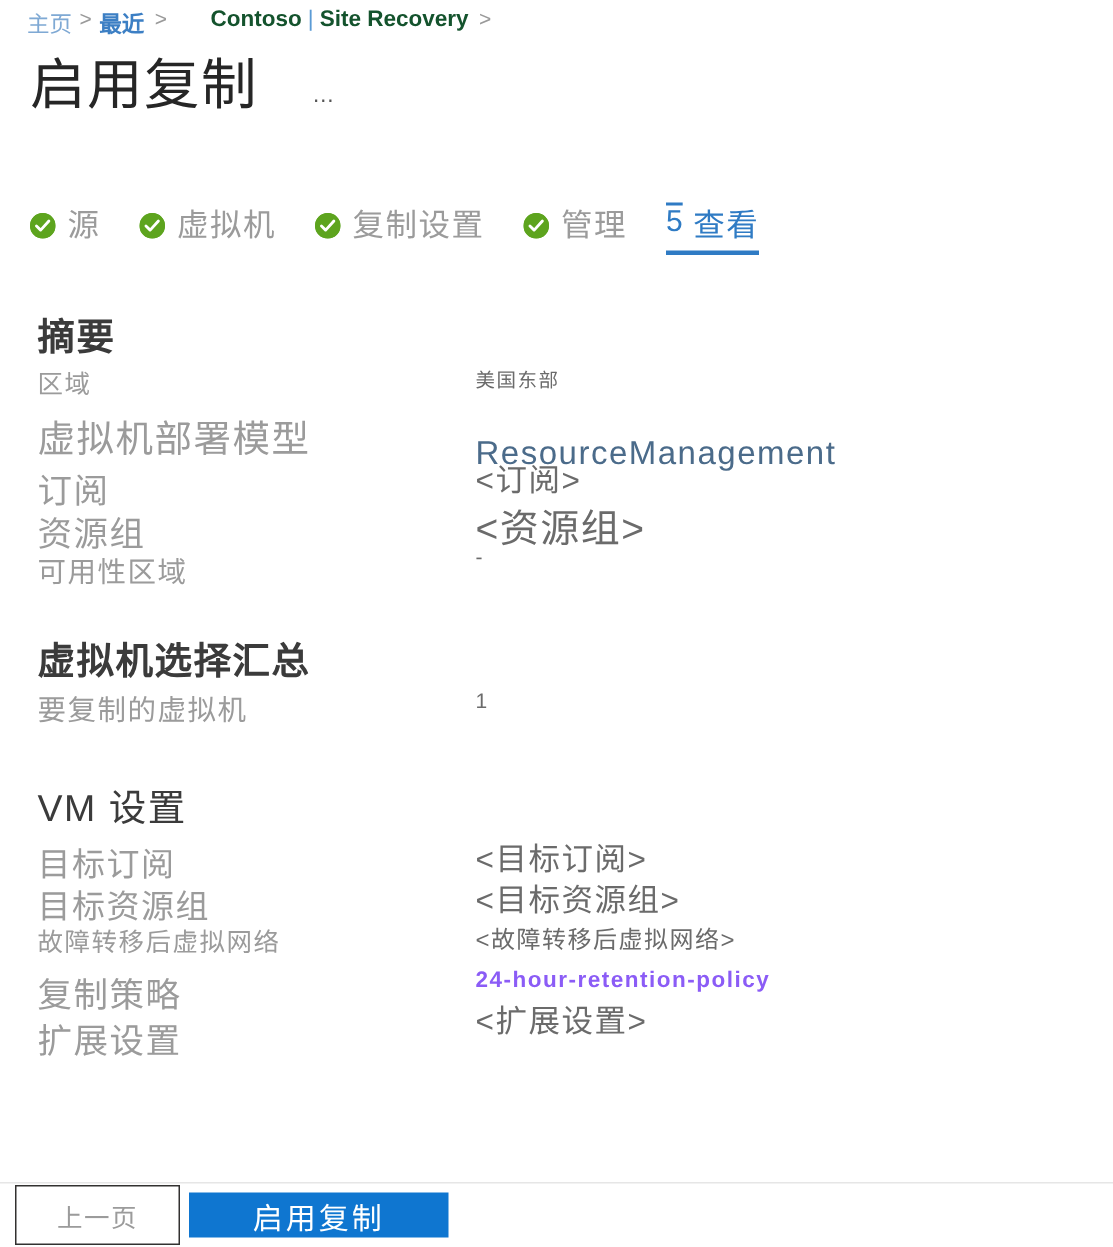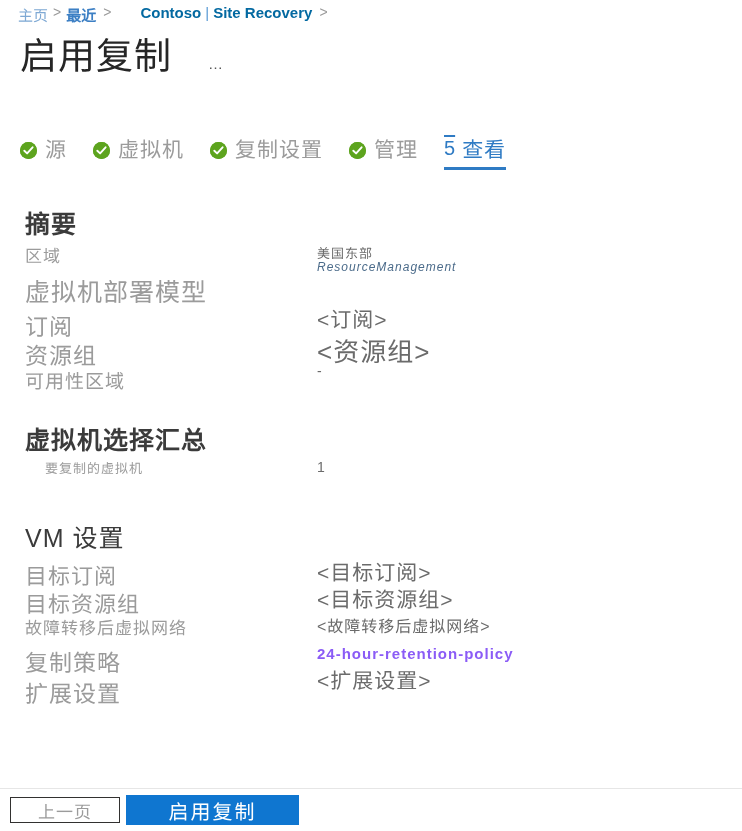--- a/index.html
+++ b/index.html
@@ -27,21 +27,21 @@
     font-size: 15px;
     white-space: nowrap;
   }
   .bc-link {
     color: #5b9bd5;
     text-decoration: none;
     cursor: pointer;
   }
   .bc-link.muted { color: #7fa9d4; }
   .bc-link.strong { color: #3c7fc4; font-weight: bold; }
-  .bc-link.dark { color: #0369a1; font-weight: bold; }
+  .bc-link.dark { color: #14532d; font-weight: bold; }
   .bc-sep {
     color: #9a9a9a;
     margin: 0 7px;
     font-size: 14px;
   }
   .bc-sep.tight { margin: 0 5px; }
   .bc-pipe {
     color: #5b9bd5;
     margin: 0 4px;
   }
@@ -164,21 +164,21 @@
     height: 43px;
     border-top: 1px solid #e6e6e6;
     background: #fff;
     display: flex;
     align-items: center;
     padding-left: 10px;
     box-sizing: border-box;
   }
   .btn-secondary {
     min-width: 110px;
-    height: 26px;
+    height: 40px;
     border: 1px solid #323130;
     background: #fff;
     color: #9b9b9b;
     font-size: 17px;
     font-family: inherit;
     letter-spacing: 1px;
     cursor: pointer;
     padding: 0 6px;
   }
   .btn-primary {
@@ -266,36 +266,36 @@
 
 <div class="content">
 
   <div class="section">
     <div class="section-head" style="top:8px;">摘要</div>
 
     <div class="row-label" style="top:46px; font-size:17px;">区域</div>
     <div class="row-value" style="top:47px; font-size:13px;text-align:center;">美国东部</div>
 
     <div class="row-label" style="top:76px; font-size:25px;">虚拟机部署模型</div>
-    <div class="row-value blue" style="top:64px; font-size:12px;font-style:italic;">ResourceManagement</div>
+    <div class="row-value blue" style="top:93px; font-size:22px;">ResourceManagement</div>
 
     <div class="row-label" style="top:112px; font-size:23px;">订阅</div>
     <div class="row-value" style="top:107px; font-size:21px;">&lt;订阅&gt;</div>
 
     <div class="row-label" style="top:141px; font-size:23px;">资源组</div>
     <div class="row-value" style="top:135px; font-size:26px;">&lt;资源组&gt;</div>
 
     <div class="row-label" style="top:170px; font-size:19px;">可用性区域</div>
     <div class="row-value" style="top:167px; font-size:14px;">-</div>
   </div>
 
   <div class="section">
     <div class="section-head" style="top:224px;">虚拟机选择汇总</div>
 
-    <div class="row-label" style="top:262px; font-size:13px;margin-left:20px;">要复制的虚拟机</div>
+    <div class="row-label" style="top:262px; font-size:19px;">要复制的虚拟机</div>
     <div class="row-value" style="top:263px; font-size:14px;">1</div>
   </div>
 
   <div class="section">
     <div class="section-head" style="top:322px; font-weight:normal;">VM 设置</div>
 
     <div class="row-label" style="top:362px; font-size:22px;">目标订阅</div>
     <div class="row-value" style="top:360px; font-size:21px;">&lt;目标订阅&gt;</div>
 
     <div class="row-label" style="top:390px; font-size:22px;">目标资源组</div>

